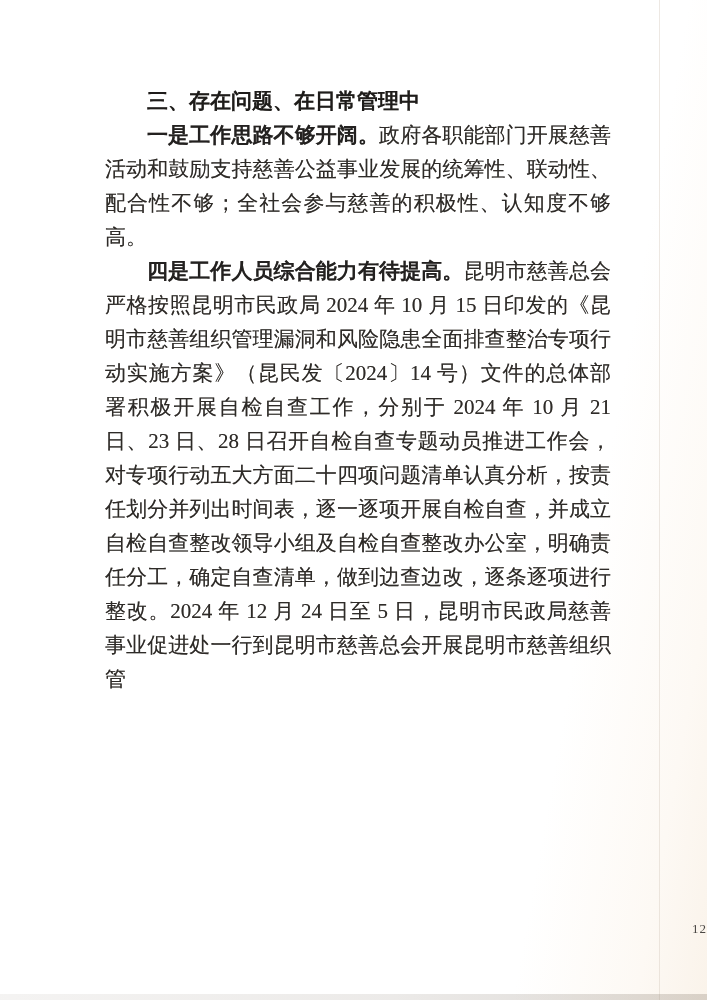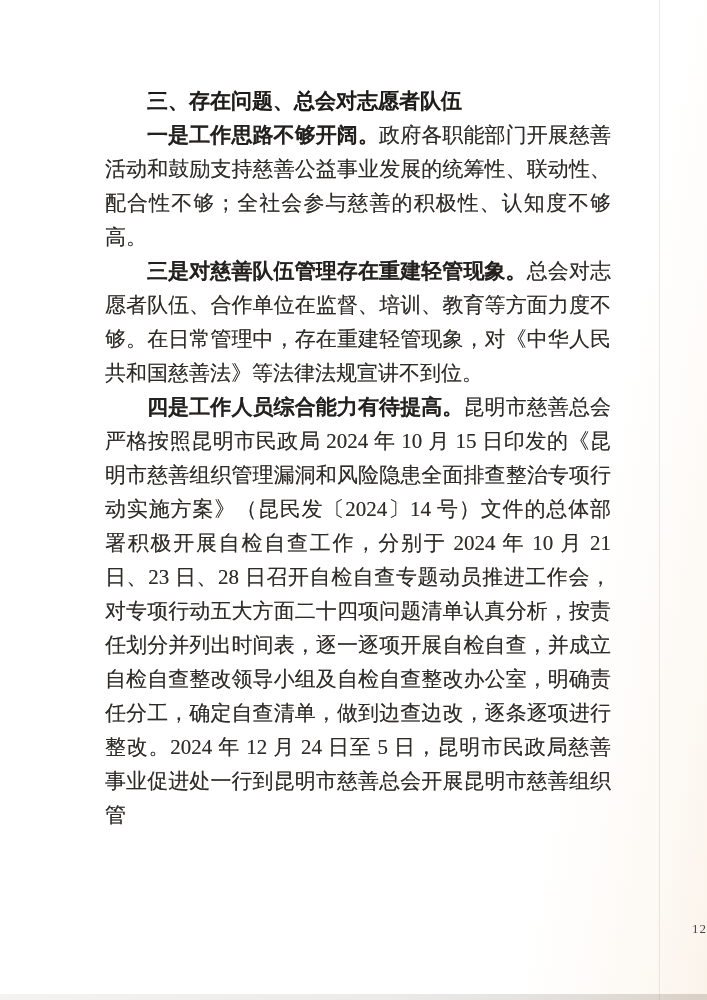--- a/index.html
+++ b/index.html
@@ -88,24 +88,23 @@
   }
 </style>
 </head>
 <body>
 
 <div class="scan-page">
   <div class="crease"></div>
   <div class="bottom-edge"></div>
 
   <div class="content">
-    <h2 class="heading">三、存在问题、总会对志愿者队伍</h2>
+    <h2 class="heading">三、存在问题、在日常管理中</h2>
 
     <p><span class="lead">一是工作思路不够开阔。</span><span>政府各职能部门开展慈善活动和鼓励支持慈善公益事业发展的统筹性、联动性、配合性不够；全社会参与慈善的积极性、认知度不够高。</span></p>
 
 
-    <p><span class="lead">三是对慈善队伍管理存在重建轻管现象。</span><span>总会对志愿者队伍、合作单位在监督、培训、教育等方面力度不够。在日常管理中，存在重建轻管现象，对《中华人民共和国慈善法》等法律法规宣讲不到位。</span></p>
 
     <p><span class="lead">四是工作人员综合能力有待提高。</span><span>昆明市慈善总会严格按照昆明市民政局 2024 年 10 月 15 日印发的《昆明市慈善组织管理漏洞和风险隐患全面排查整治专项行动实施方案》（昆民发〔2024〕14 号）文件的总体部署积极开展自检自查工作，分别于 2024 年 10 月 21 日、23 日、28 日召开自检自查专题动员推进工作会，对专项行动五大方面二十四项问题清单认真分析，按责任划分并列出时间表，逐一逐项开展自检自查，并成立自检自查整改领导小组及自检自查整改办公室，明确责任分工，确定自查清单，做到边查边改，逐条逐项进行整改。2024 年 12 月 24 日至 5 日，昆明市民政局慈善事业促进处一行到昆明市慈善总会开展昆明市慈善组织管</span></p>
   </div>
 
   <div class="page-number">12</div>
 </div>
 
 </body></html>

